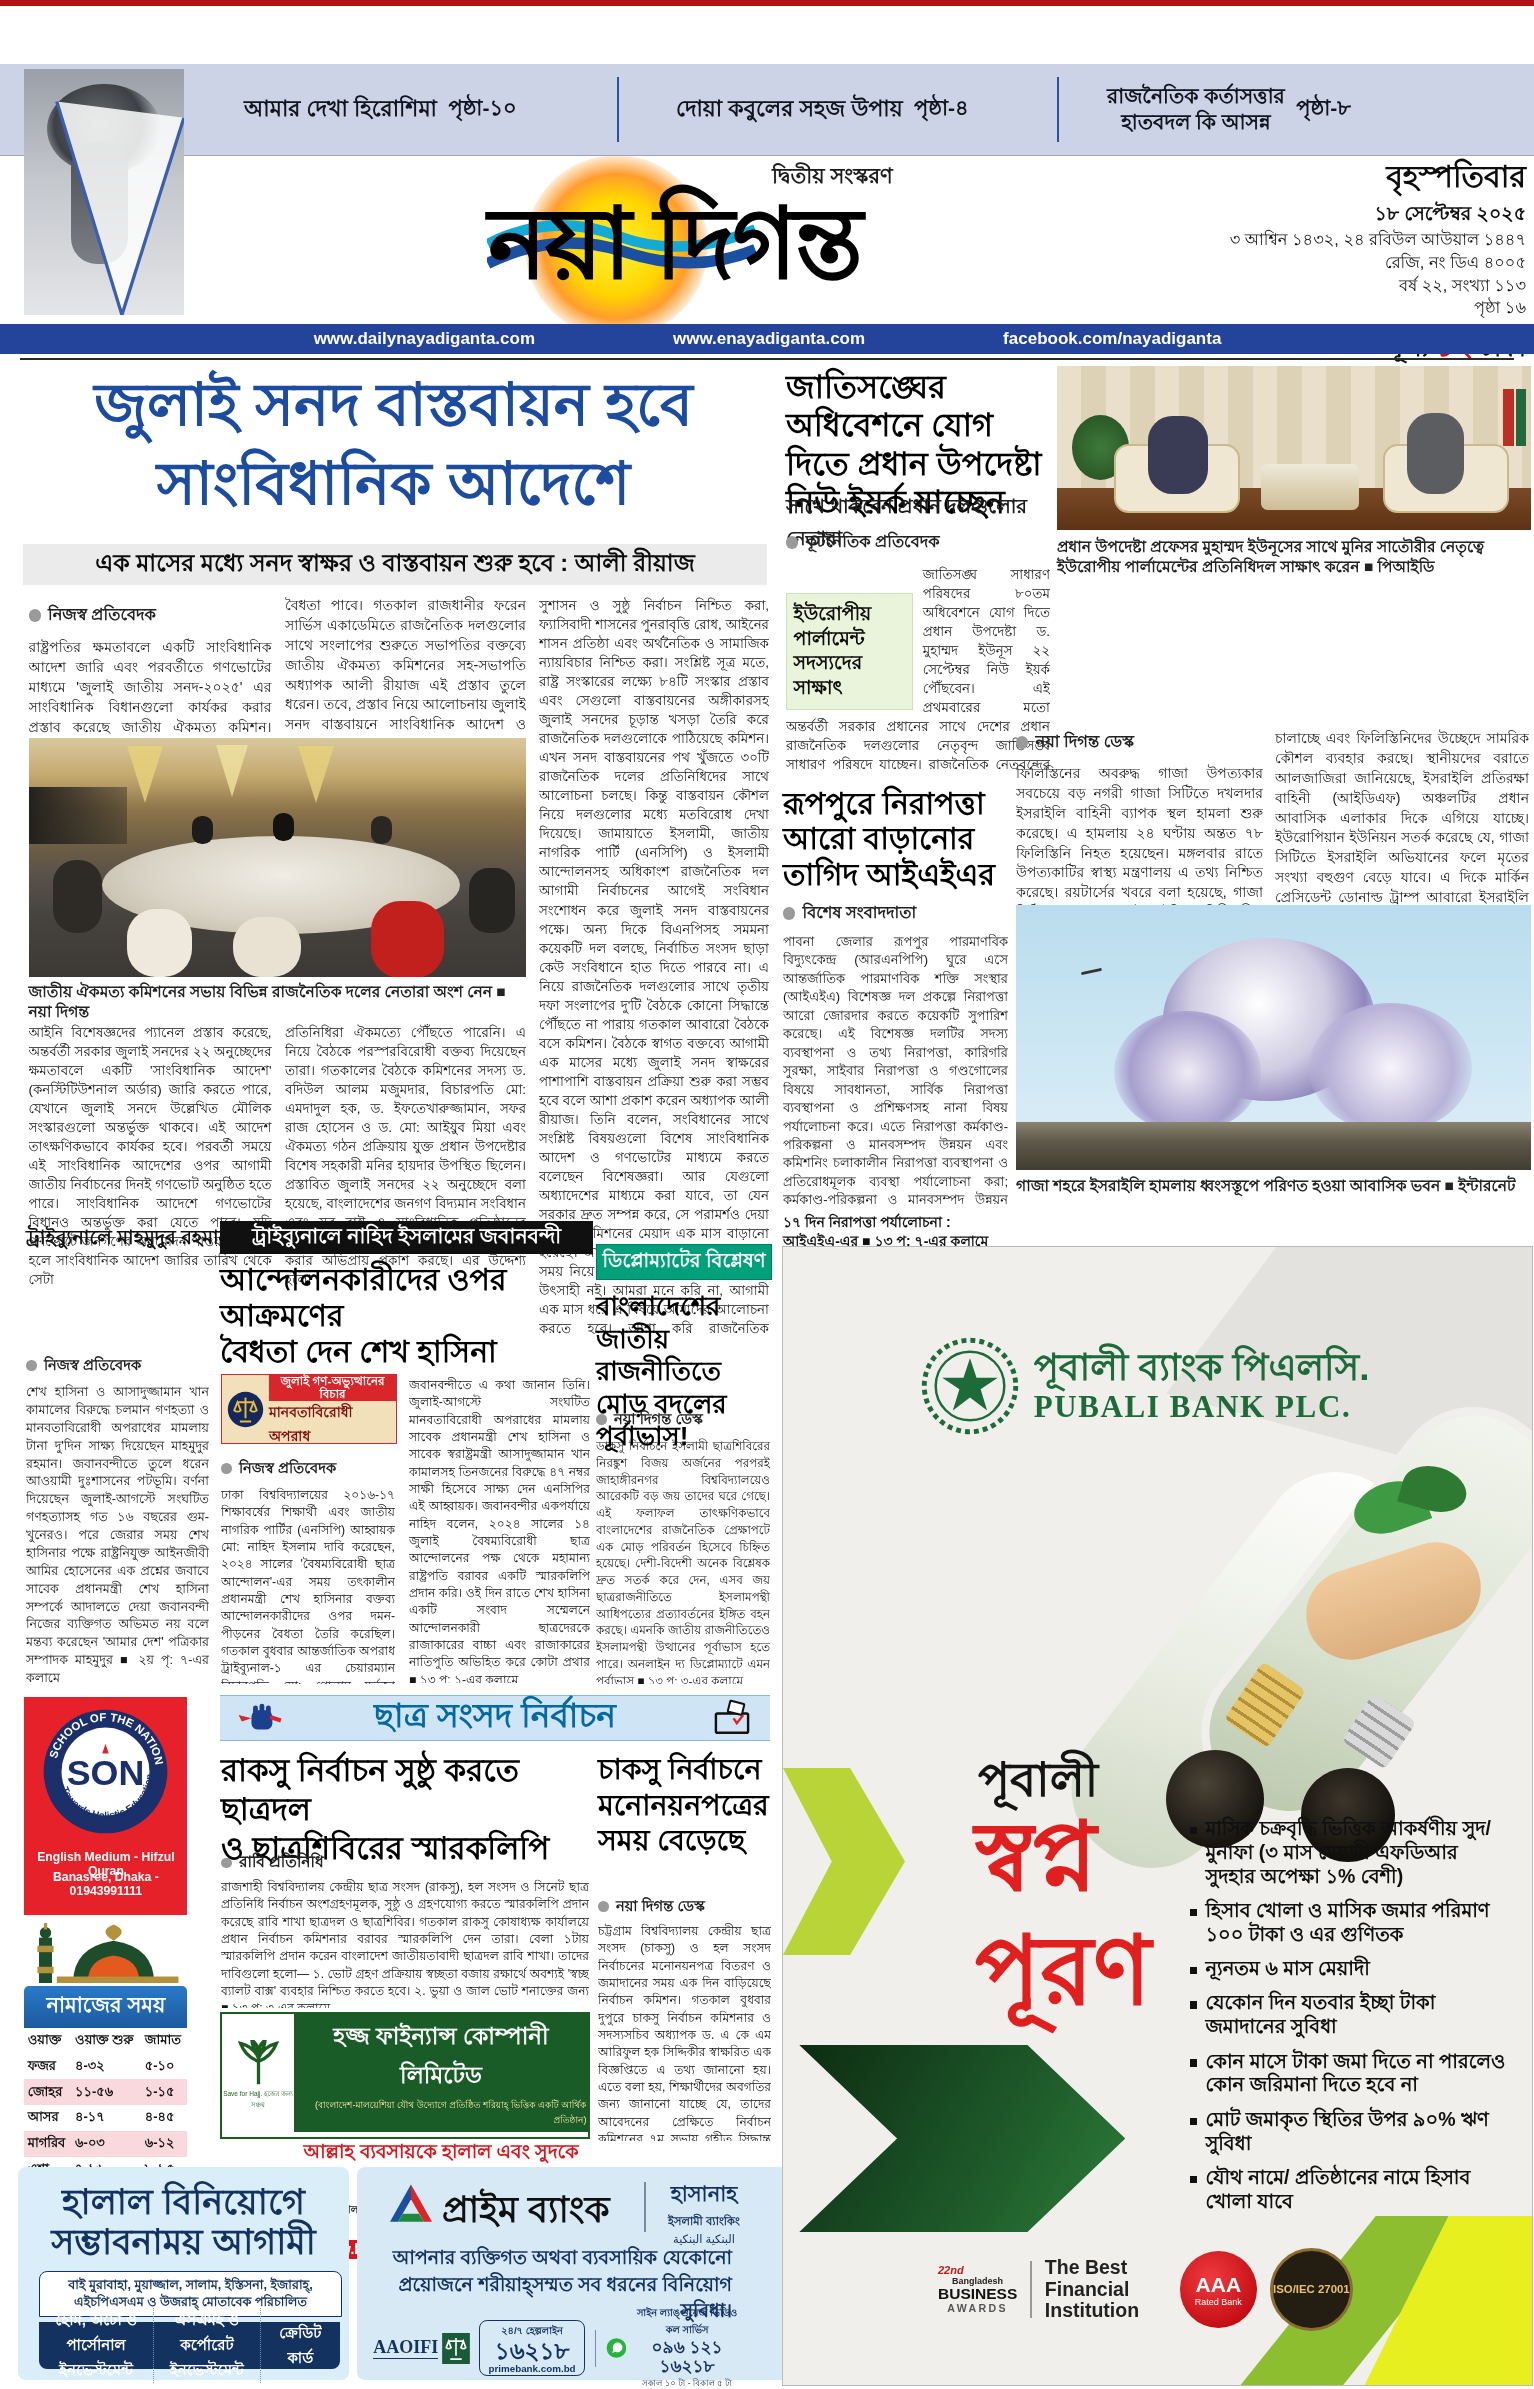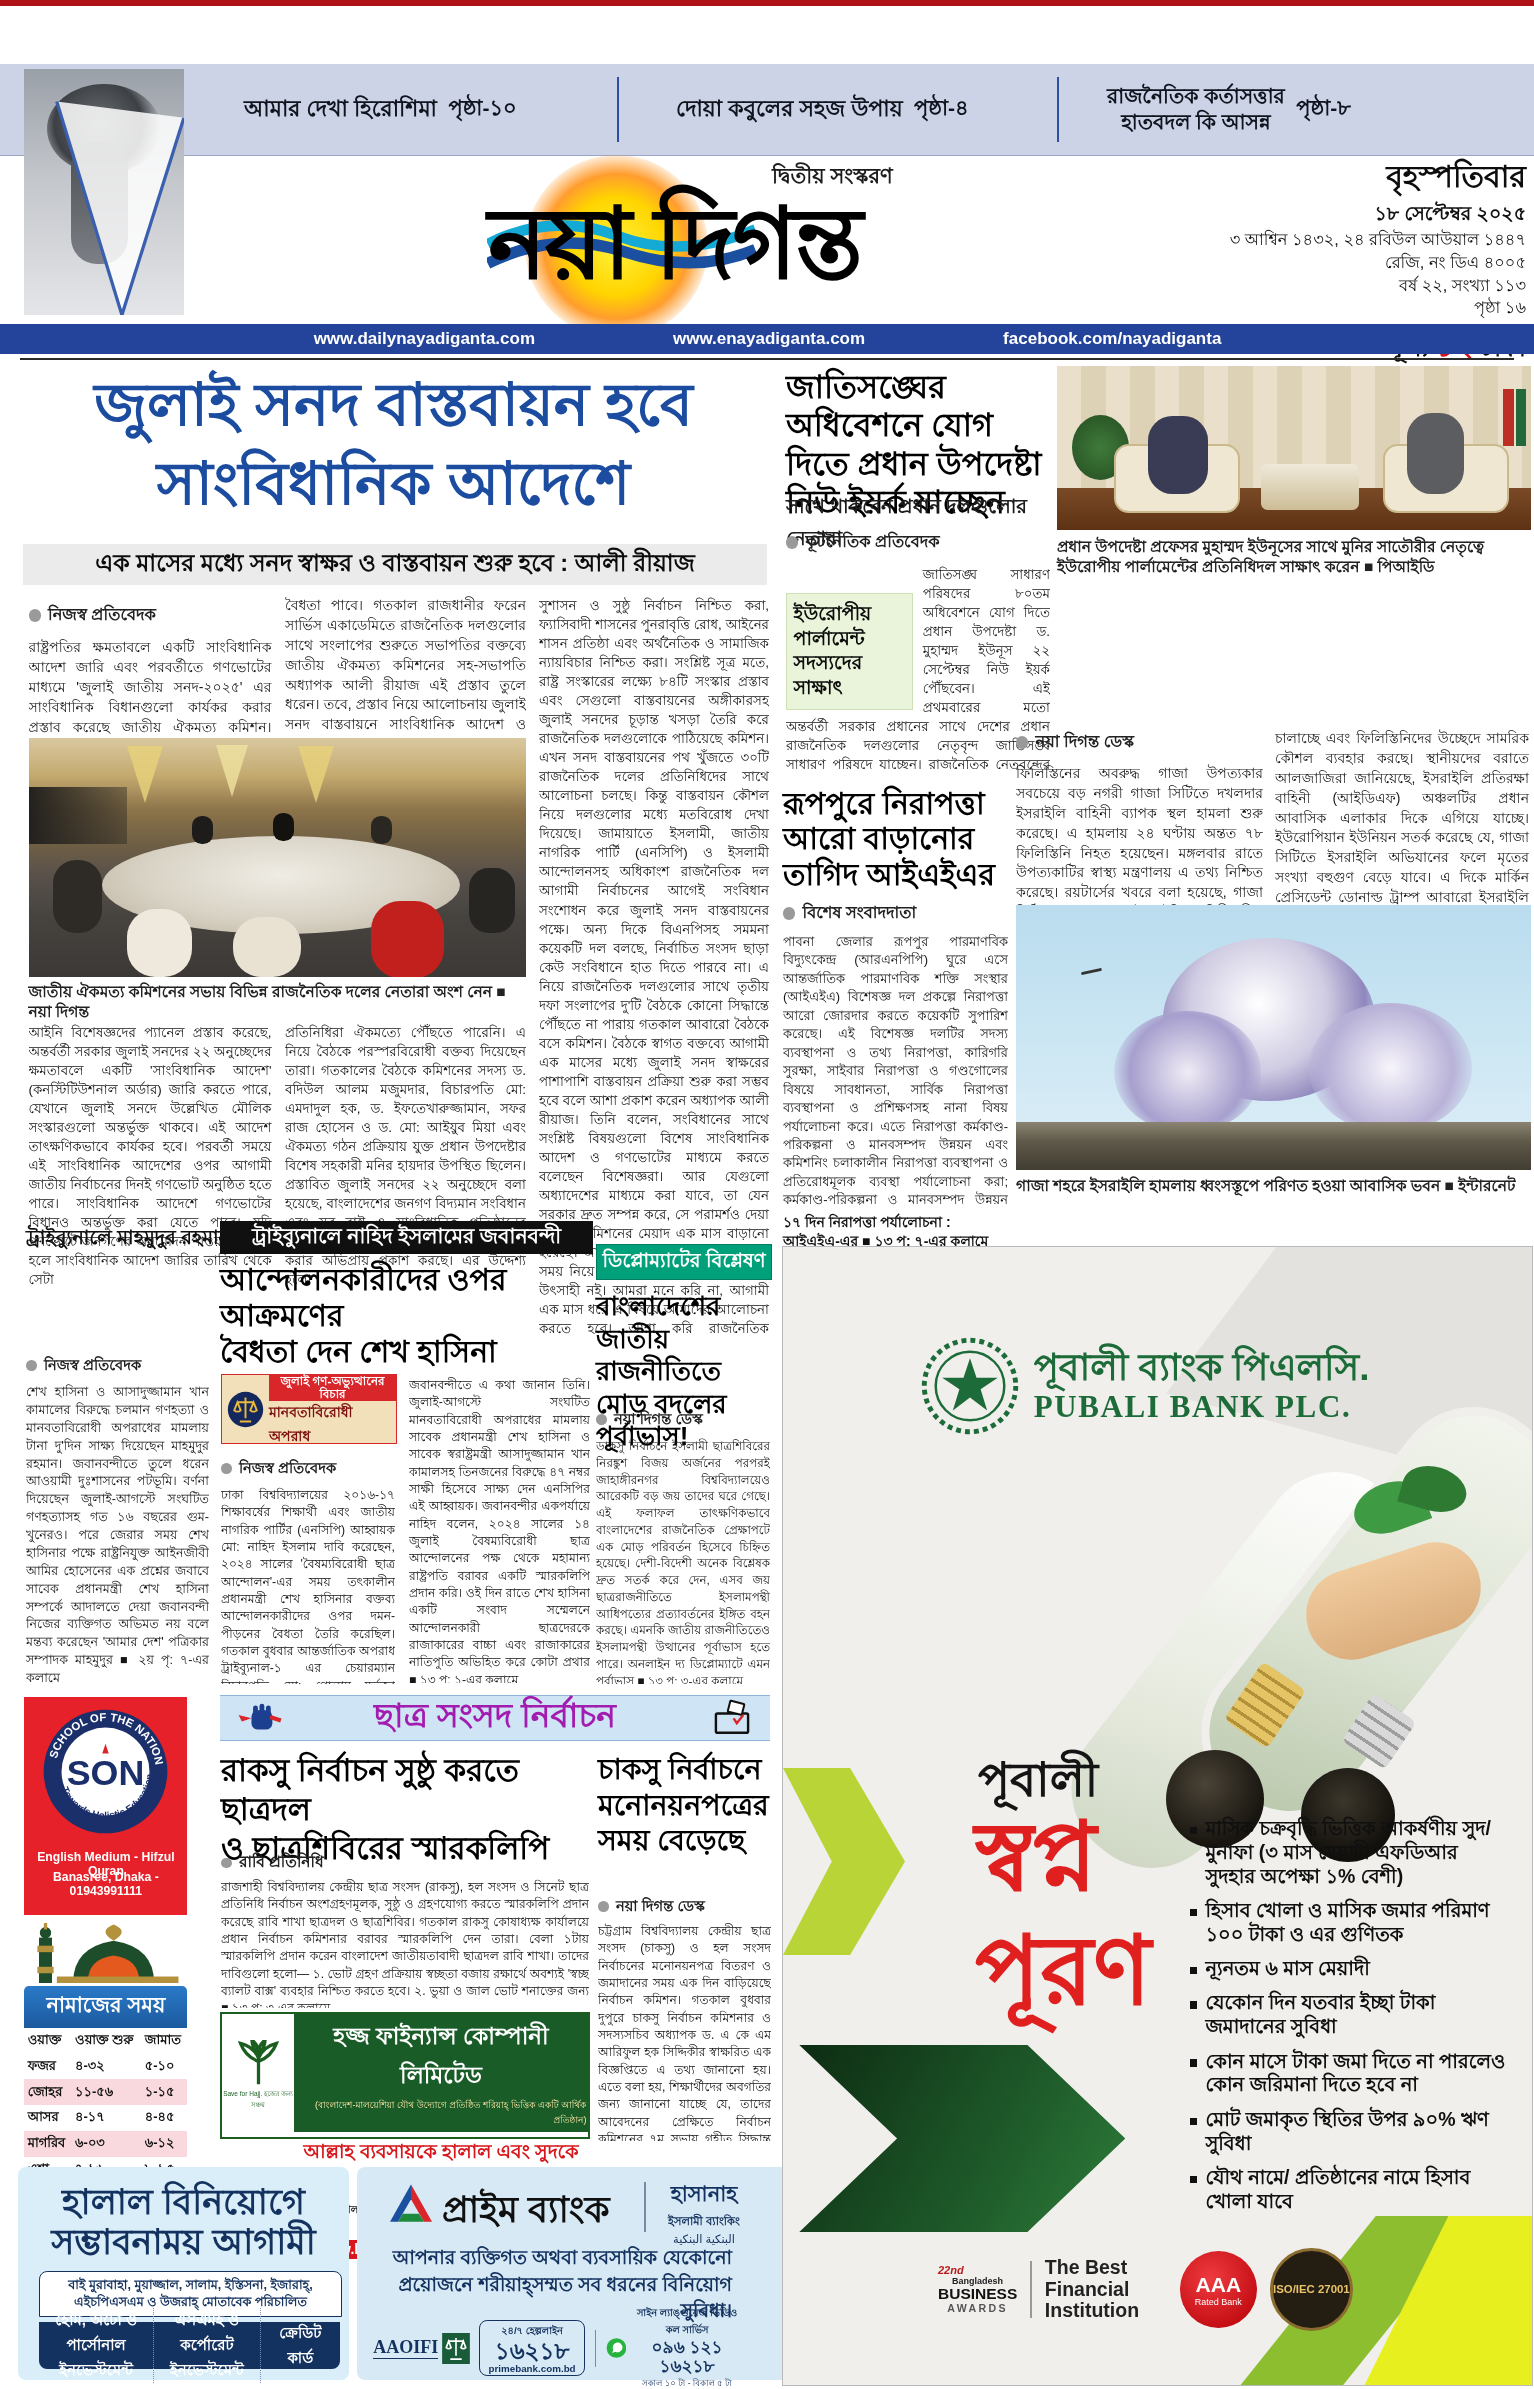--- a/index.html
+++ b/index.html
@@ -213,21 +213,21 @@
 
   <div class="abs" style="left:220px;top:1695px;width:550px;height:44px;background:#cfe4f4;border-top:1.6px solid #8fb6d8;border-bottom:1.6px solid #8fb6d8;display:flex;align-items:center;justify-content:center;">
     <svg class="abs" style="left:14.7px;top:3.3px;" width="49" height="37" viewBox="0 0 60 46">
       <rect x="20" y="14" width="26" height="24" rx="8" fill="#1c3f8f"></rect>
       <rect x="22" y="8" width="6" height="12" rx="3" fill="#1c3f8f"></rect>
         <rect x="30" y="6" width="6" height="14" rx="3" fill="#1c3f8f"></rect>
         <rect x="38" y="8" width="6" height="12" rx="3" fill="#1c3f8f"></rect>
       <path d="M4 20 L20 24 L8 28 Z" fill="#d8262b"></path>
       <rect x="44" y="20" width="14" height="5" fill="#d8262b" transform="rotate(18 44 20)"></rect>
     </svg>
-    <span style="color:#a21caf;font-size:33px;font-weight:900;">ছাত্র সংসদ নির্বাচন</span>
+    <span style="color:#0369a1;font-size:33px;font-weight:900;">ছাত্র সংসদ নির্বাচন</span>
     <svg class="abs" style="right:14.7px;top:3.3px;" width="46" height="37" viewBox="0 0 56 46">
       <rect x="8" y="18" width="40" height="24" rx="2" fill="none" stroke="#111" stroke-width="3"></rect>
       <rect x="22" y="14" width="14" height="4" fill="#111"></rect>
       <rect x="26" y="2" width="18" height="14" rx="1" fill="#fff" stroke="#111" stroke-width="2.5" transform="rotate(14 26 2)"></rect>
       <path d="M30 24 L34 30 L42 20" stroke="#d8262b" stroke-width="3" fill="none"></path>
     </svg>
   </div>
 
   <div class="abs hl" style="left:221px;top:1752px;width:374px;font-size:31px;line-height:1.25;">
     <div>রাকসু নির্বাচন সুষ্ঠু করতে ছাত্রদল</div>

